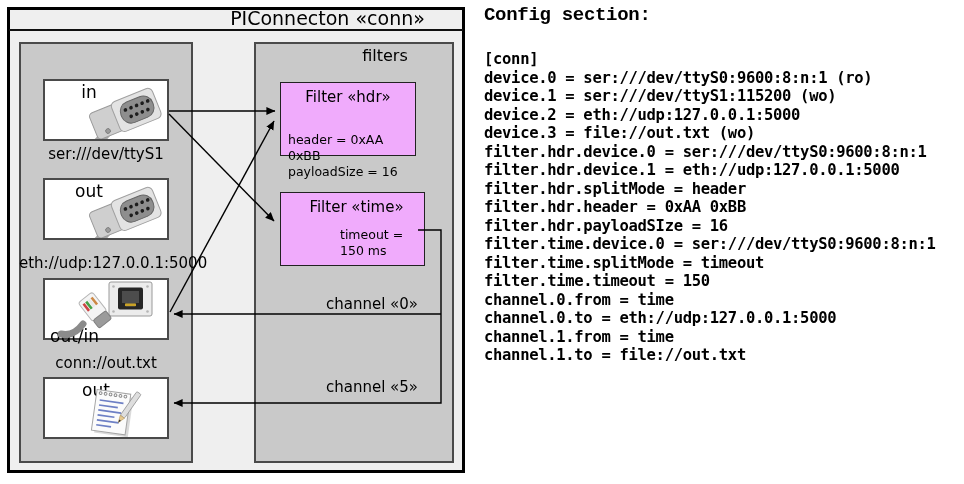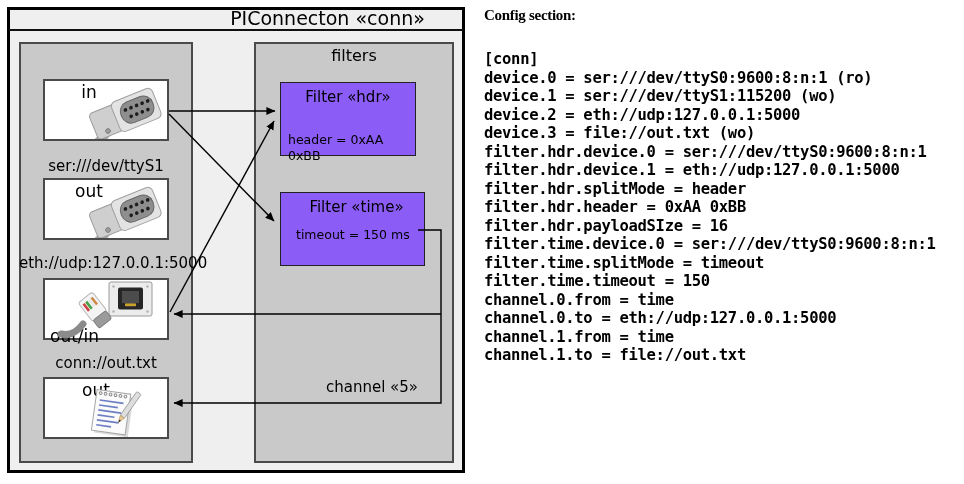--- a/index.html
+++ b/index.html
@@ -18,45 +18,45 @@
   .outer-title {
     left:7px; top:9px; width:553px; text-align:center;
     font-size:19px; line-height:19px;margin-left:44px;
   }
   .title-sep { left:9px; top:29px; width:454px; height:2px; background:#101010; }
 
   
   .group { background:#c9c9c9; border:2px solid #4a4a4a; }
   .devices-group { left:19px; top:42px; width:170px; height:417px; }
   .filters-group { left:254px; top:42px; width:196px; height:417px; }
-  .filters-title { left:254px; top:46px; width:200px; text-align:center; font-size:16px; }
+  .filters-title { left:254px; top:46px; width:200px; text-align:center; font-size:16px;padding-left:31px; }
 
   
   .dev-label { left:19px; width:174px; text-align:center; font-size:15px; line-height:17px; }
   .dev-box { left:43px; width:122px; height:58px; background:#fff; border:2px solid #4a4a4a; }
   .dir-label { font-size:17px; line-height:19px; }
   .dir-center { left:0; right:0; top:2px; text-align:center; padding-right:34px; }
   .dir-left { left:5px; top:1px;margin-top:46px; }
 
   
-  .filter-box { background:#8b5cf6; border:1.5px solid #222; }
+  .filter-box { background:#f0abfc; border:1.5px solid #222; }
   .filter-hdr { left:280px; top:82px; width:134px; height:72px; }
   .filter-time { left:280px; top:192px; width:135px; height:72px;padding-left:8px; }
   .filter-title { text-align:center; font-size:15px; margin-top:5px; }
   .filter-props { margin-top:26px; padding-left:7px; font-size:12.5px; line-height:16px; }
-  .filter-time .filter-props { margin-top:11px; }
+  .filter-time .filter-props { margin-top:11px;margin-left:44px; }
 
   
   .chan-label { left:280px; width:138px; text-align:right; font-size:15px; }
 
   
   .config-heading {
     left:484px; top:6px;
-    font-family:Liberation Serif, serif;
-    font-weight:700; font-size:15px; line-height:18.5px; letter-spacing:-0.3px;
+    font-family:Liberation Mono, monospace;
+    font-weight:700; font-size:19px; line-height:18.5px; letter-spacing:-0.3px;
   }
   .config-lines {
     left:484px; top:50px; white-space:pre;
     font-family:"DejaVu Sans Mono","Liberation Mono",monospace;
     font-weight:700; font-size:15.5px; line-height:18.5px; letter-spacing:-0.3px;
   }
 
   .overlay { left:0; top:0; width:470px; height:484px; pointer-events:none; }
   svg.icon { position:absolute; }
 </style>
@@ -88,21 +88,21 @@
           <circle cx="90" cy="27" r="1.8" fill="#1d1d1d"></circle>
         <circle cx="69" cy="35" r="1.8" fill="#1d1d1d"></circle>
           <circle cx="75" cy="35" r="1.8" fill="#1d1d1d"></circle>
           <circle cx="81" cy="35" r="1.8" fill="#1d1d1d"></circle>
           <circle cx="87" cy="35" r="1.8" fill="#1d1d1d"></circle>
         <circle cx="42" cy="40" r="2.4" fill="#9c9c9c" stroke="#777" stroke-width="0.8"></circle>
       </g>
     </svg>
   </div>
 
-  <div class="abs dev-label" style="top:158px">ser:///dev/ttyS1</div>
+  <div class="abs dev-label" style="top:146px">ser:///dev/ttyS1</div>
   <div class="abs dev-box" style="top:178px">
     <span class="abs dir-label dir-center">out</span>
     <svg class="icon" style="right:0;bottom:0" width="106" height="54" viewBox="0 0 106 54">
       <g transform="rotate(-22 60 30)">
         <path d="M10,52 C24,49 34,45 44,39" stroke="#a8a8a8" stroke-width="9" fill="none" stroke-linecap="round"></path>
         <rect x="30" y="17" width="32" height="28" rx="4" fill="#cfcfcf" stroke="#9a9a9a"></rect>
         <rect x="54" y="15" width="44" height="32" rx="5" fill="#e3e3e3" stroke="#a0a0a0"></rect>
         <rect x="60" y="20" width="34" height="22" rx="10" fill="#8e8e8e" stroke="#666"></rect>
         <circle cx="66" cy="27" r="1.8" fill="#1d1d1d"></circle>
           <circle cx="72" cy="27" r="1.8" fill="#1d1d1d"></circle>
@@ -169,29 +169,31 @@
         <polygon points="-2.6,29 2.6,29 0,36" fill="#e6c98f" stroke="#b09050" stroke-width="0.5"></polygon>
         <polygon points="-1.1,33 1.1,33 0,36" fill="#333"></polygon>
       </g>
     </svg>
   </div>
 
   <div class="abs filter-box filter-hdr">
     <div class="filter-title">Filter «hdr»</div>
     <div class="filter-props">
       <div>header = 0xAA 0xBB</div>
+      <div>payloadSize = 16</div>
     </div>
   </div>
   <div class="abs filter-box filter-time">
     <div class="filter-title">Filter «time»</div>
     <div class="filter-props">
       <div>timeout = 150 ms</div>
     </div>
   </div>
 
+  <div class="abs chan-label" style="top:295px">channel «0»</div>
   <div class="abs chan-label" style="top:378px">channel «5»</div>
 
   <svg class="abs overlay" viewBox="0 0 470 484">
     <defs>
       <marker id="ah" markerWidth="10" markerHeight="9" refX="8.6" refY="4" orient="auto" markerUnits="userSpaceOnUse">
         <path d="M0,0 L9,4 L0,8 z" fill="#000"></path>
       </marker>
     </defs>
     <line x1="169" y1="111" x2="275" y2="111" stroke="#000" stroke-width="1.4" marker-end="url(#ah)"></line>
     <line x1="169" y1="114" x2="274" y2="221" stroke="#000" stroke-width="1.4" marker-end="url(#ah)"></line>

